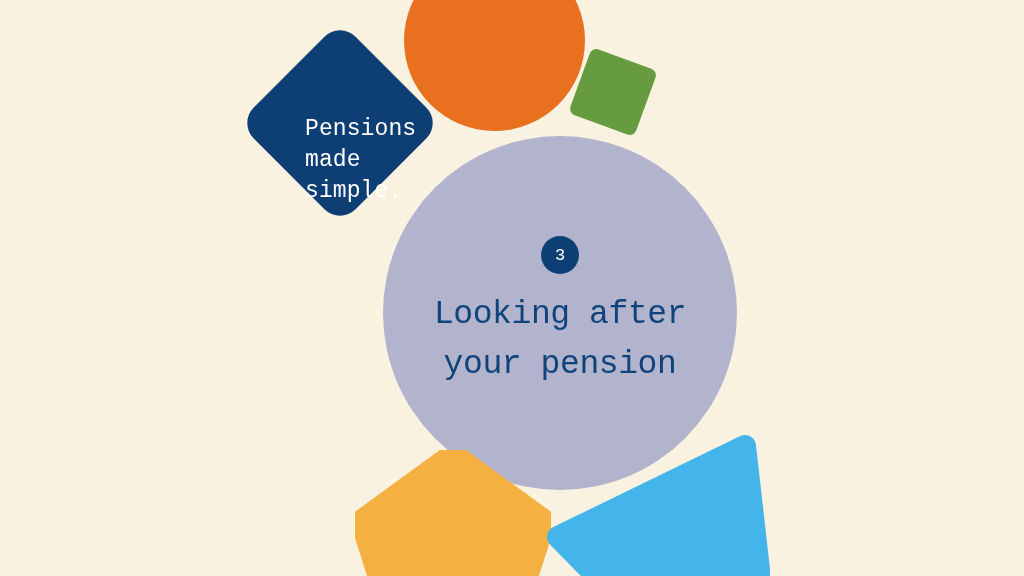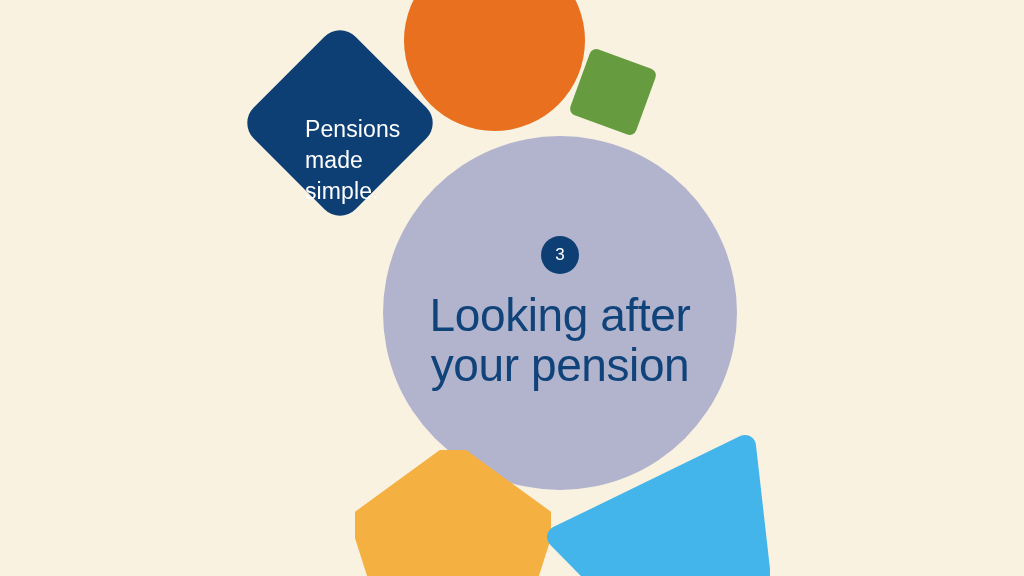--- a/index.html
+++ b/index.html
@@ -6,21 +6,21 @@
     margin: 0;
     padding: 0;
     background: #ffffff;
   }
   #slide {
     position: relative;
     width: 1024px;
     height: 576px;
     overflow: hidden;
     background: #faf2e1;
-    font-family: Liberation Sans, sans-serif;
+    font-family: Liberation Mono, monospace;
   }
 
   
   .shape { position: absolute; }
 
   
   #orange-circle {
     left: 404px;
     top: -50px;
     width: 181px;
@@ -107,21 +107,21 @@
     background: #0e3f74;
     color: #ffffff;
     display: flex;
     align-items: center;
     justify-content: center;
     font-size: 17px;
     margin-bottom: 16px;
   }
   #slide-title {
     color: #10437a;
-    font-size: 46px;
+    font-size: 33px;
     line-height: 50px;
     text-align: center;
     white-space: pre-line;
     letter-spacing: -0.4px;
   }
 </style>
 </head>
 <body>
 
 <div id="slide">

